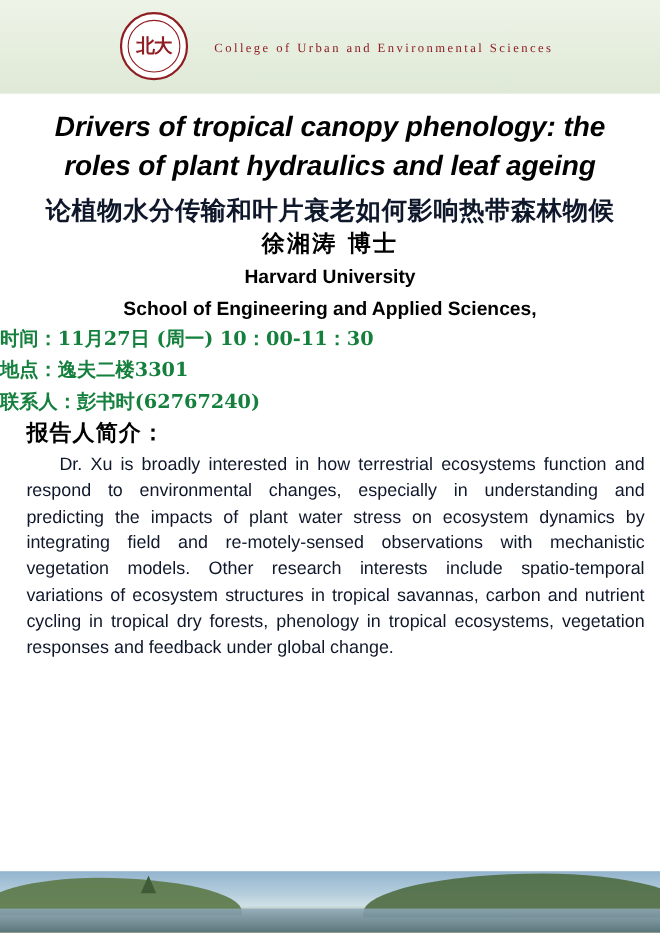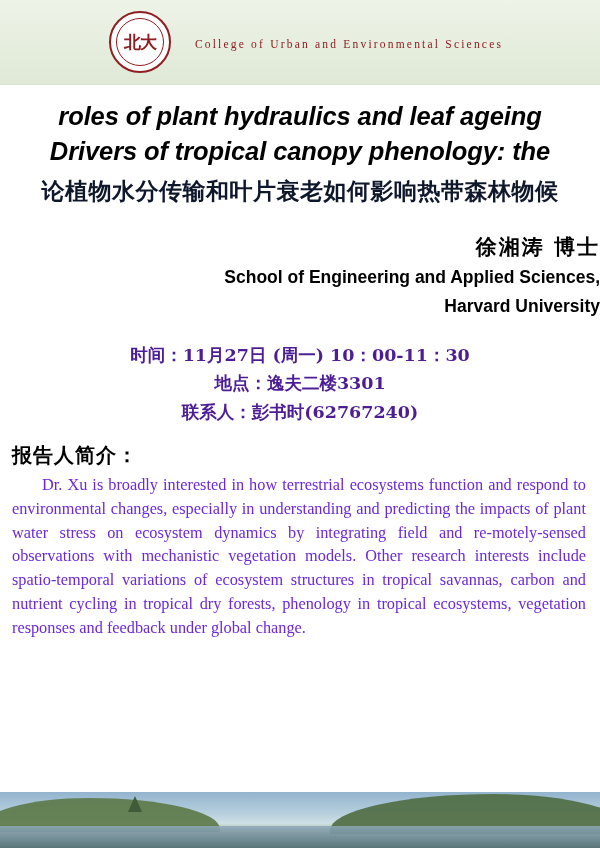--- a/index.html
+++ b/index.html
@@ -107,68 +107,65 @@
     margin-top: 7px;
     font-family: "DejaVu Serif", serif;
     font-weight: bold;
     font-size: 23px;
     color: #0f172a;
     letter-spacing: 0.5px;
   }
 
   
   .speaker-block {
-    margin-top: 26px;
-    text-align: right;
+    text-align: center;
   }
   .speaker-name {
     font-family: "DejaVu Serif", serif;
     font-weight: bold;
     font-size: 21px;
     color: #000000;
     letter-spacing: 2px;
   }
   .speaker-affil {
     margin-top: 4px;
     font-family: "Liberation Sans", sans-serif;
     font-weight: bold;
     font-size: 17.5px;
     line-height: 1.42;
     color: #000000;
   }
 
   
   .logistics {
-    margin-top: 22px;
-    text-align: center;
+    margin-top: 2px;
     font-family: "DejaVu Serif", serif;
     font-weight: bold;
     font-size: 17.5px;
     line-height: 1.62;
-    color: #4c1d95;
+    color: #15803d;
   }
 
   
   .bio {
-    margin-top: 16px;
-    padding: 0 14px 0 12px;
+    padding: 0 14px 0 24px;
   }
   .bio-heading {
     font-family: "DejaVu Serif", serif;
     font-weight: bold;
     font-size: 20px;
     color: #000000;
     letter-spacing: 1px;
   }
   .bio-en {
     margin-top: 4px;
-    font-family: Liberation Serif, serif;
+    font-family: Liberation Sans, sans-serif;
     font-size: 16.3px;
     line-height: 1.46;
-    color: #6d28d9;
+    color: #0f172a;
     text-align: justify;
     text-justify: inter-word;
     text-indent: 30px;
   }
   .bio-cn {
     margin-top: 12px;
     font-family: "DejaVu Serif", serif;
     font-size: 16px;
     line-height: 1.55;
     color: #000000;
@@ -229,29 +226,29 @@
       <div class="seal">
         <div class="seal-glyph">北大</div>
       </div>
       <div class="uni-names">
         <div class="uni-en">College  of  Urban  and  Environmental  Sciences</div>
       </div>
     </div>
   </div>
 
   <div class="title-block">
+    <div class="title-en">Drivers of tropical canopy phenology: the</div>
     <div class="title-en">roles of plant hydraulics and leaf ageing</div>
-    <div class="title-en">Drivers of tropical canopy phenology: the</div>
     <div class="title-cn">论植物水分传输和叶片衰老如何影响热带森林物候</div>
   </div>
 
   <div class="speaker-block">
     <div class="speaker-name">徐湘涛  博士</div>
+    <div class="speaker-affil">Harvard University</div>
     <div class="speaker-affil">School of Engineering and Applied Sciences,</div>
-    <div class="speaker-affil">Harvard University</div>
   </div>
 
   <div class="logistics">
     <div>时间：11月27日 (周一)  10：00-11：30</div>
     <div>地点：逸夫二楼3301</div>
     <div>联系人：彭书时(62767240)</div>
   </div>
 
   <div class="bio">
     <div class="bio-heading">报告人简介：</div>

